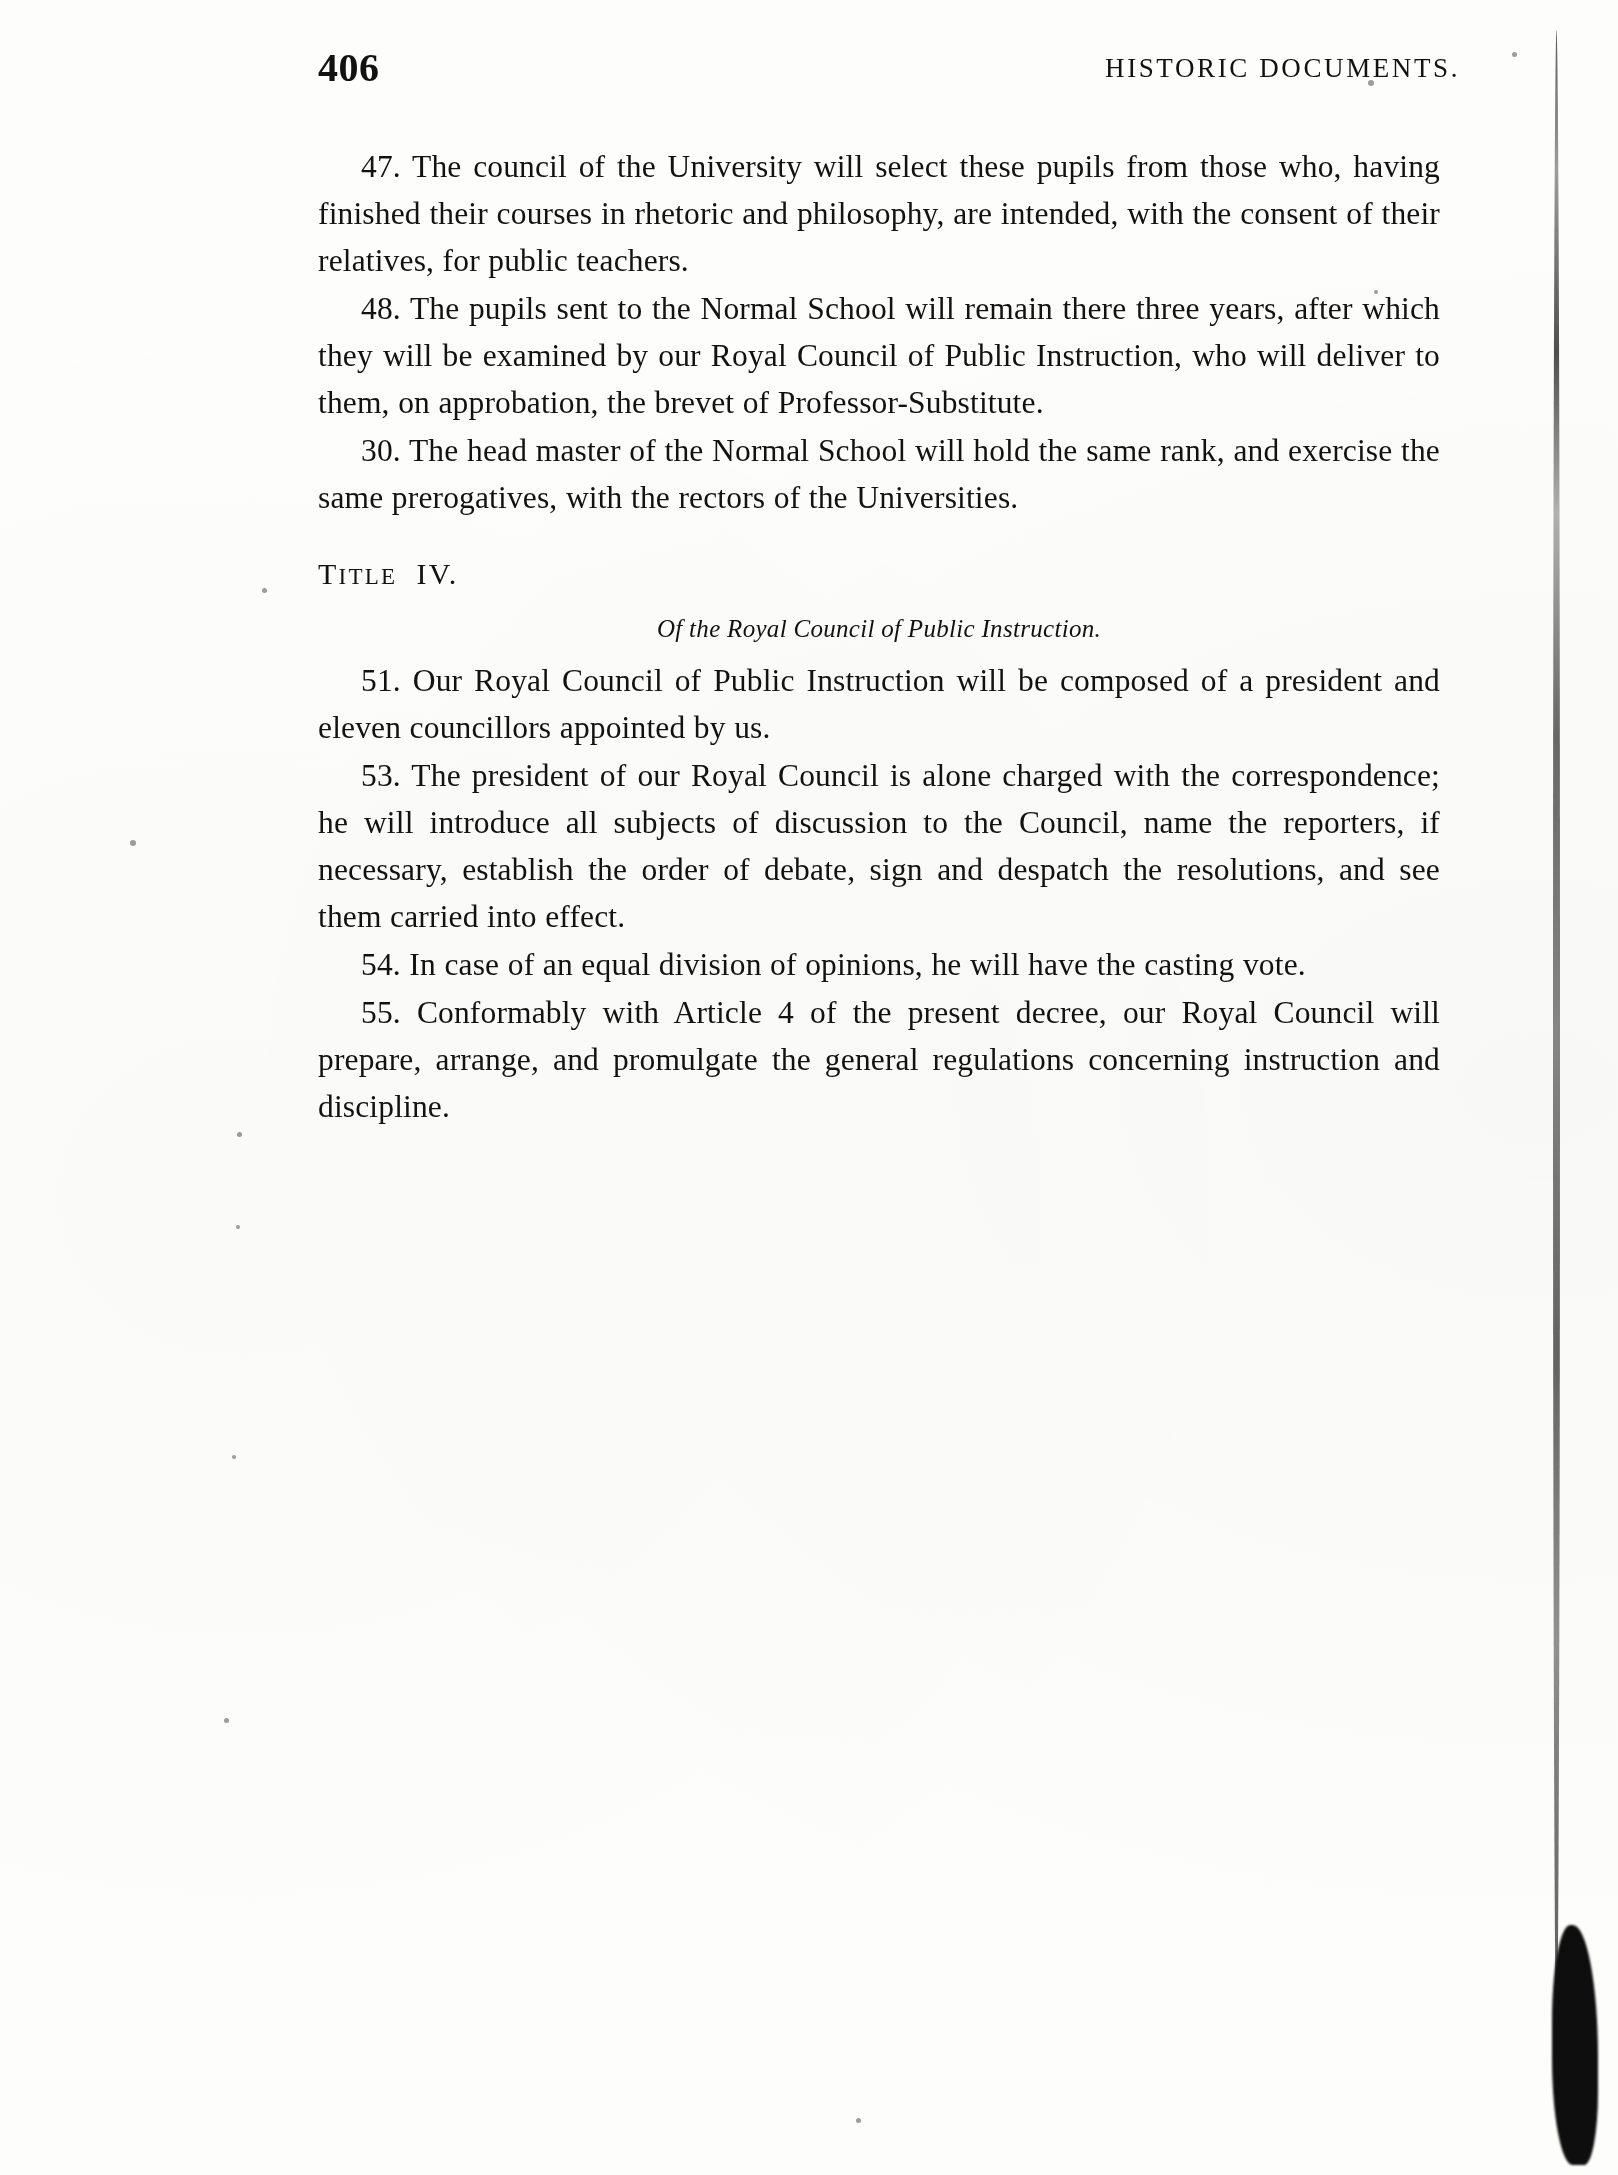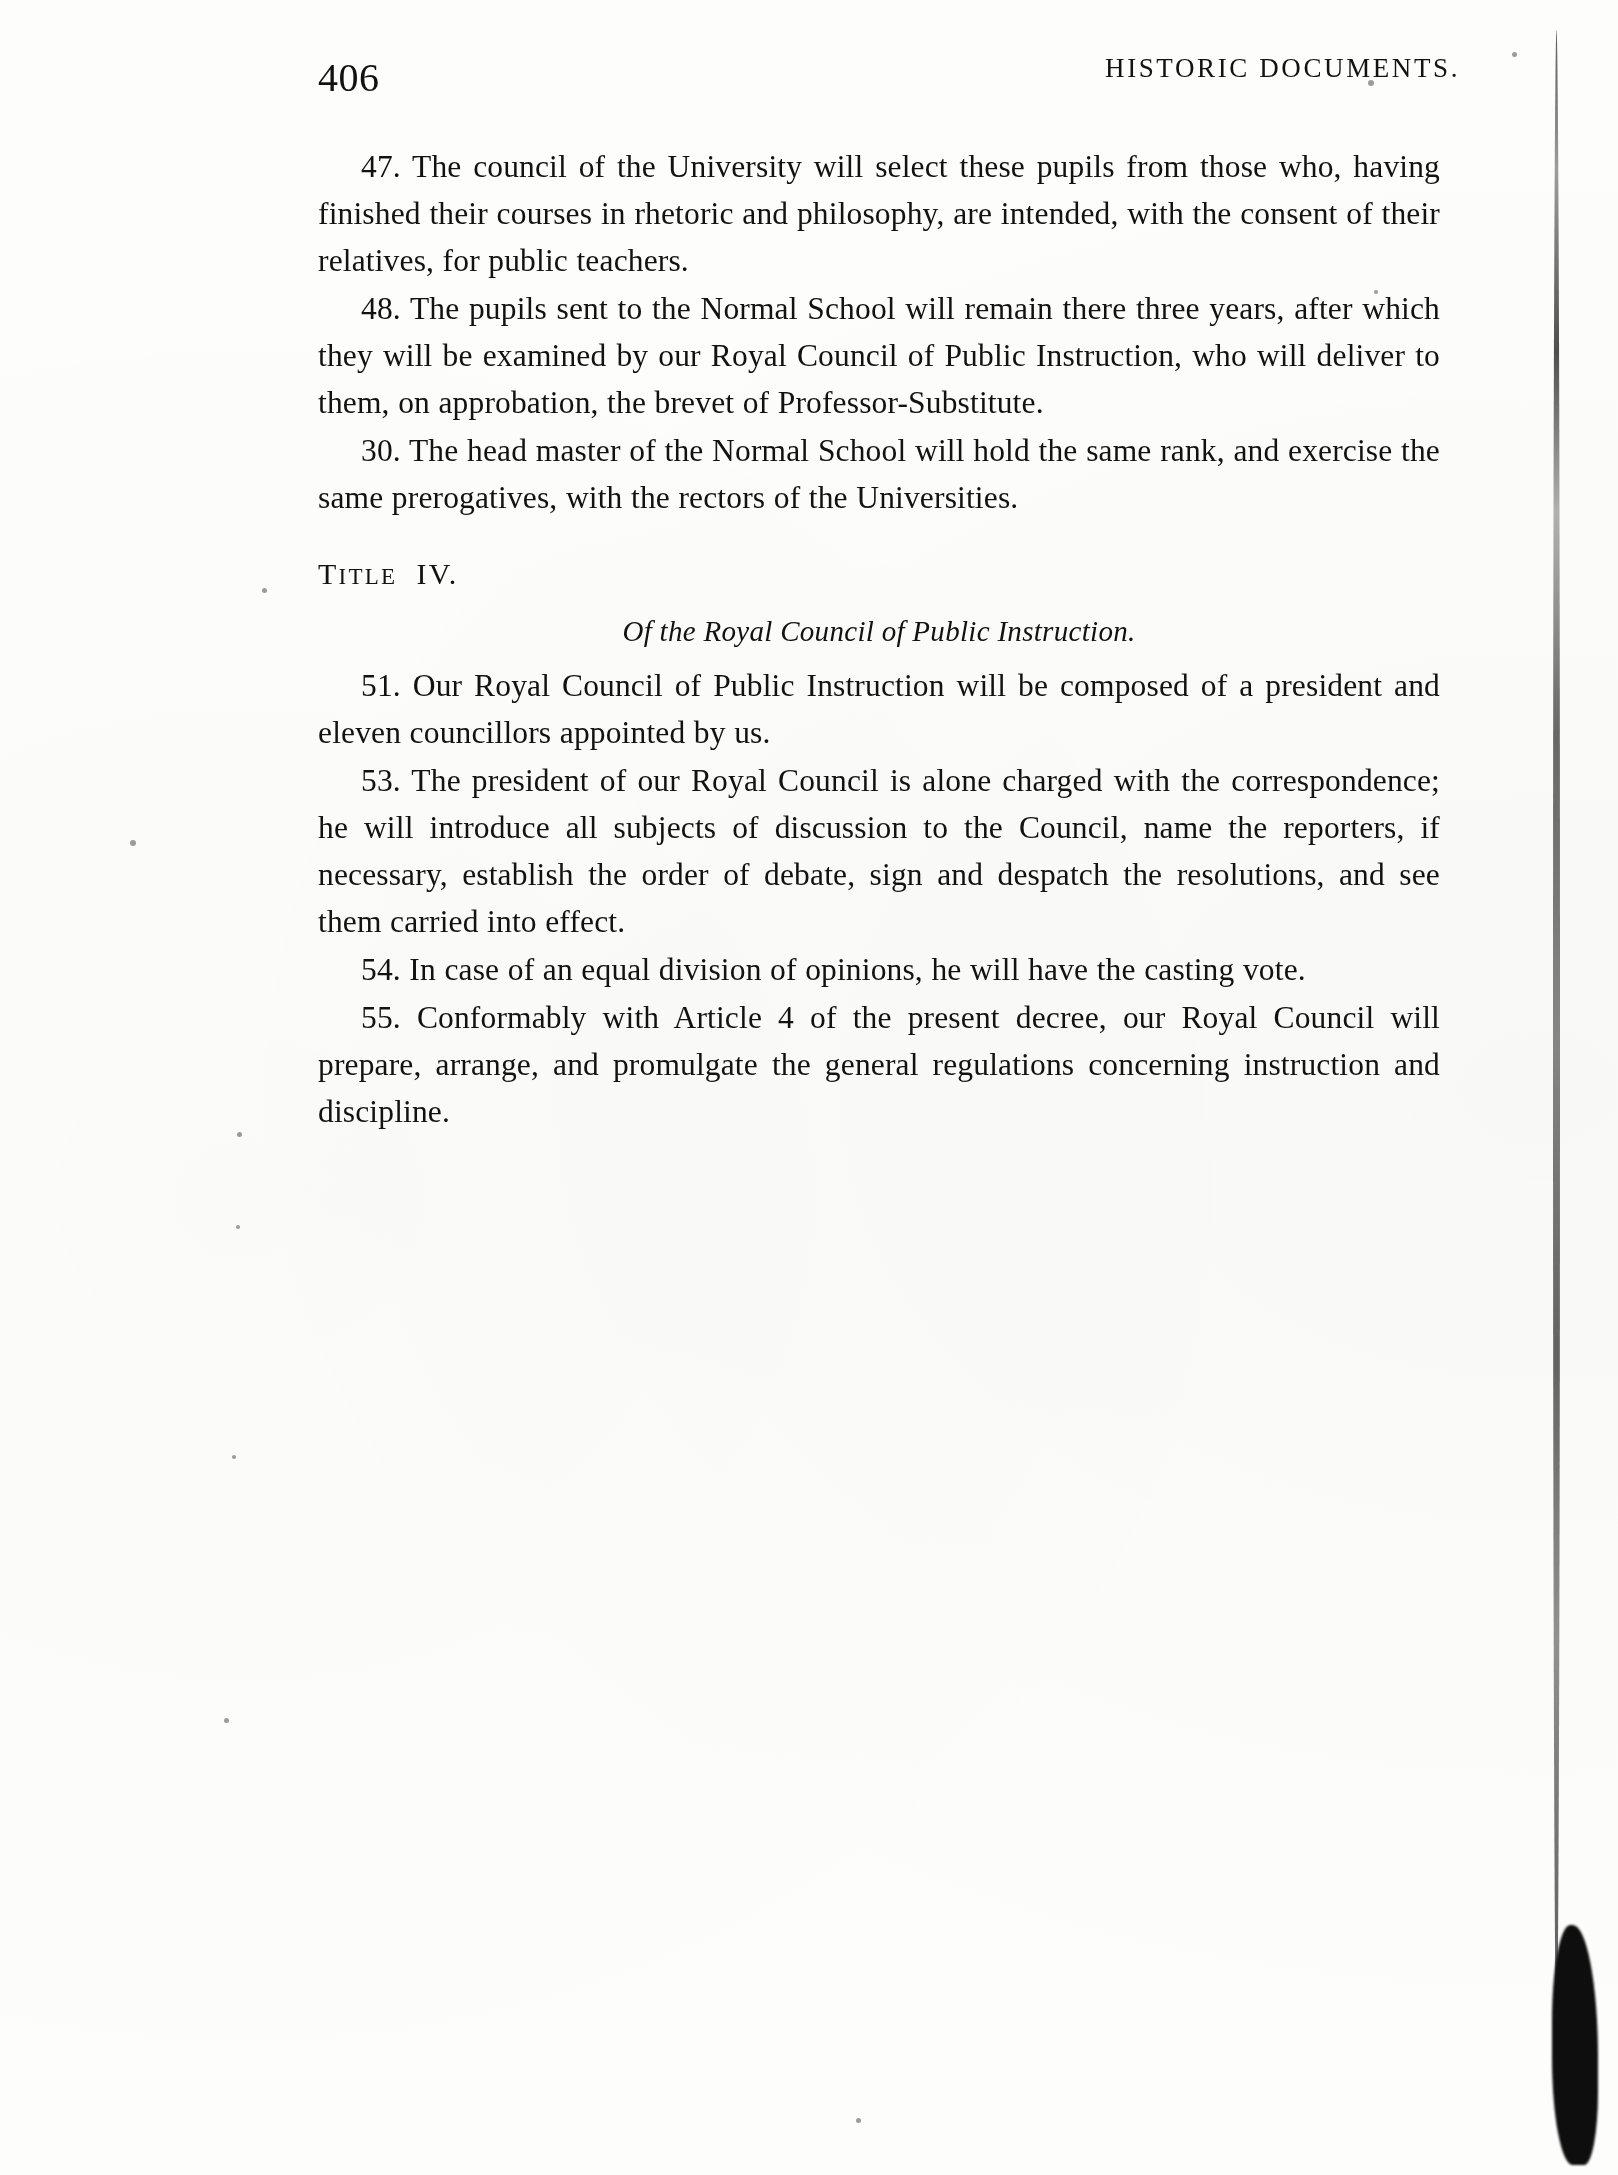--- a/index.html
+++ b/index.html
@@ -29,23 +29,24 @@
   .header {
     position: absolute;
     top: 44px;
     left: 0;
     width: 100%;
     height: 46px;
   }
   .folio {
     position: absolute;
     left: 318px;
-    top: 10px;
+    top: 0;
     font-size: 40px;
     letter-spacing: 0.5px;
+    font-weight: bold;
   }
   .running-head {
     position: absolute;
     left: 0;
     top: 9px;
     width: 1460px;
     text-align: right;
     font-size: 27px;
     letter-spacing: 2.6px;
   }
@@ -79,21 +80,21 @@
     font-size: 30px;
   }
   .title-line .small {
     font-size: 23px;
     letter-spacing: 2.2px;
   }
   .subtitle {
     margin: 24px 0 14px 0;
     text-align: center;
     font-style: italic;
-    font-size: 29px;
+    font-size: 25px;
     letter-spacing: 0.3px;
   }
   
   .edge-artifact {
     position: absolute;
     top: 0;
     right: 0;
     width: 120px;
     height: 100%;
     pointer-events: none;

